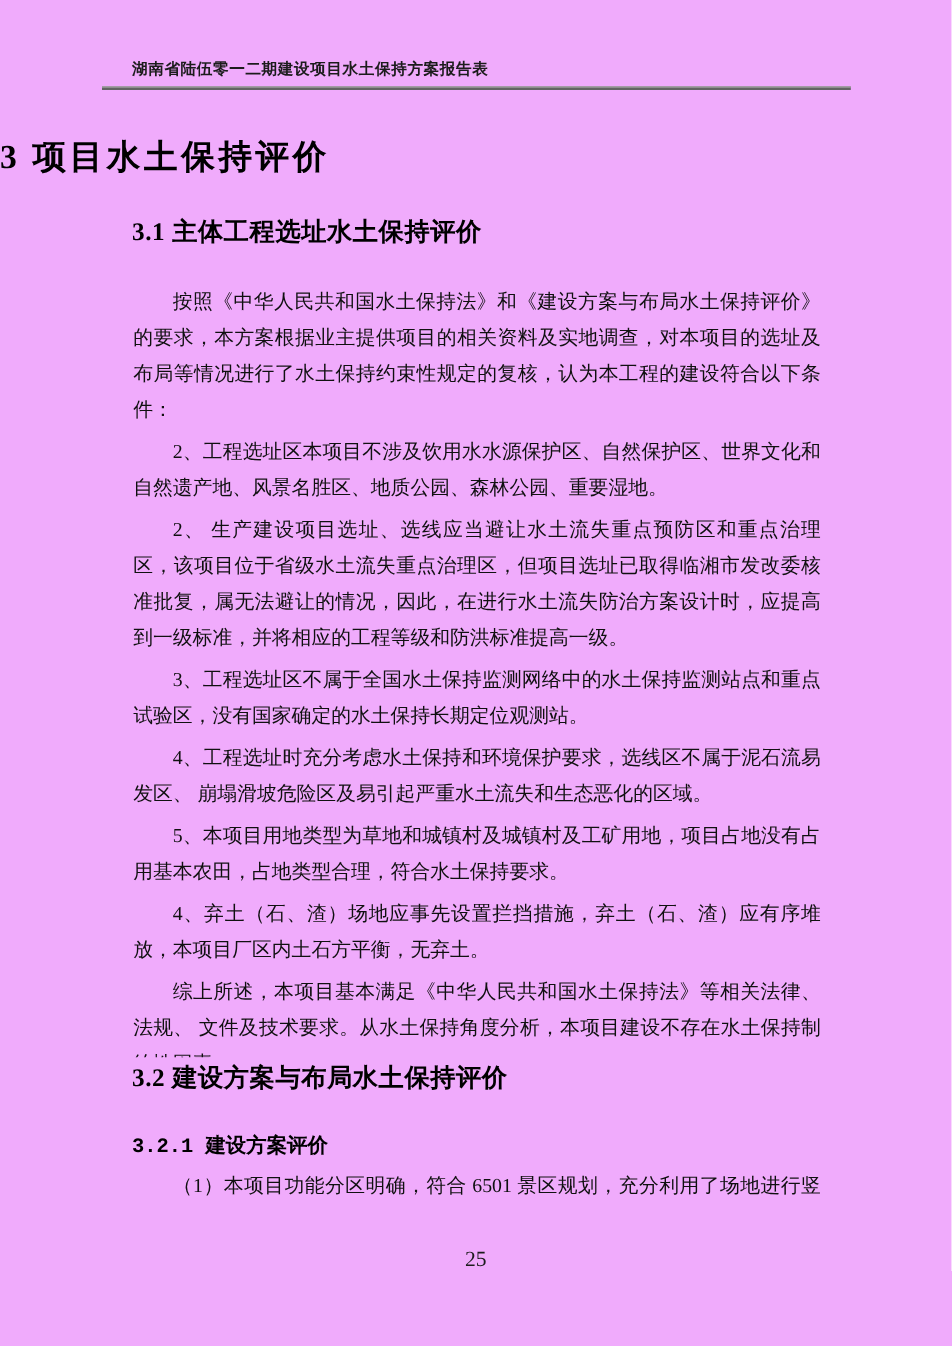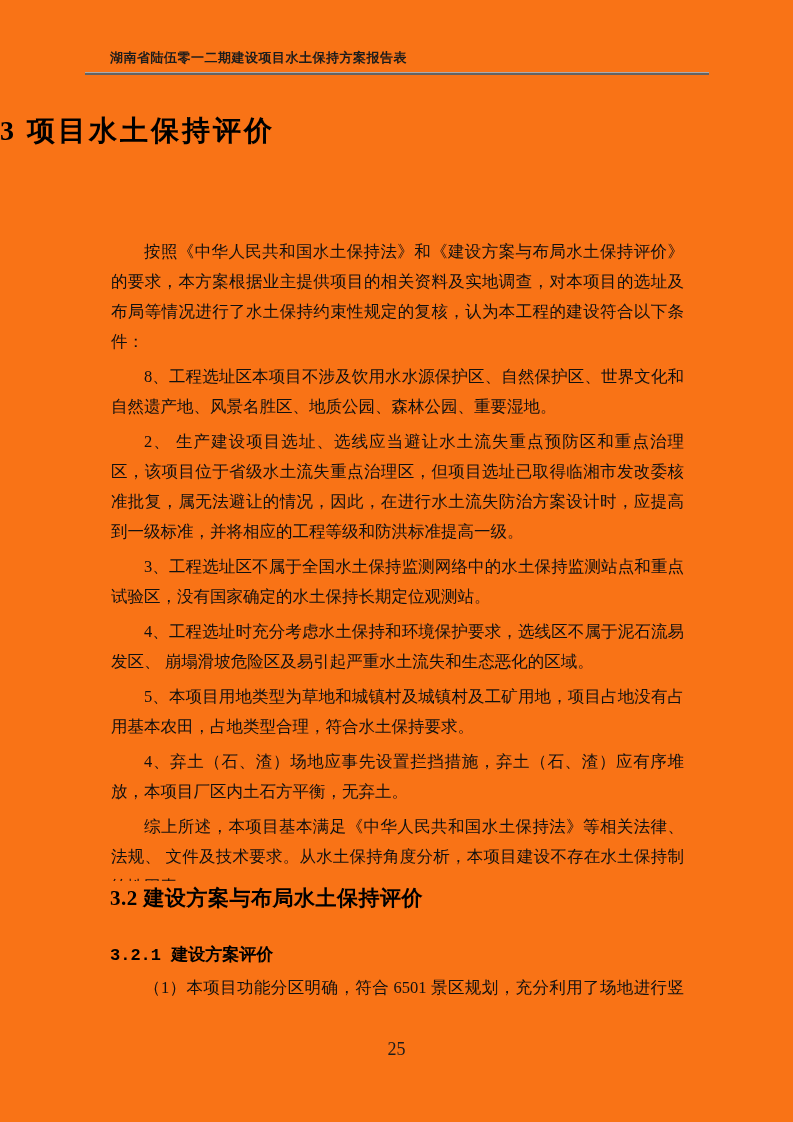--- a/index.html
+++ b/index.html
@@ -1,18 +1,18 @@
 <!DOCTYPE html>
 <html><head>
 <meta charset="utf-8">
 <style>
   html,body { margin:0; padding:0; background:#fff; }
   .page {
     position:relative; width:793px; height:1122px; margin:0 auto;
-    background:#f97316; overflow:hidden;
+    background:#f0abfc; overflow:hidden;
     font-family:"Liberation Serif","DejaVu Serif",serif; color:#111111;
   }
   .header-text {
     position:absolute; left:110px; top:49px;
     font-size:13px; font-weight:bold; color:#1c1c1c; letter-spacing:0.5px;
   }
   .header-rule {
     position:absolute; left:85px; right:84px; top:72px; height:2px;
     background:#636363; border-top:1px solid #ababab;
   }
@@ -51,24 +51,25 @@
 <body>
 
 <div class="page">
 
   <div class="header-text">湖南省陆伍零一二期建设项目水土保持方案报告表</div>
 
   <div class="header-rule"></div>
 
   <div class="doc-title">3 项目水土保持评价</div>
 
+  <div class="h-level2 h-31">3.1 主体工程选址水土保持评价</div>
 
   <div class="body-col body-31">
     <p>按照《中华人民共和国水土保持法》和《建设方案与布局水土保持评价》的要求，本方案根据业主提供项目的相关资料及实地调查，对本项目的选址及布局等情况进行了水土保持约束性规定的复核，认为本工程的建设符合以下条件：</p>
-    <p>8、工程选址区本项目不涉及饮用水水源保护区、自然保护区、世界文化和自然遗产地、风景名胜区、地质公园、森林公园、重要湿地。</p>
+    <p>2、工程选址区本项目不涉及饮用水水源保护区、自然保护区、世界文化和自然遗产地、风景名胜区、地质公园、森林公园、重要湿地。</p>
     <p>2、 生产建设项目选址、选线应当避让水土流失重点预防区和重点治理区，该项目位于省级水土流失重点治理区，但项目选址已取得临湘市发改委核准批复，属无法避让的情况，因此，在进行水土流失防治方案设计时，应提高到一级标准，并将相应的工程等级和防洪标准提高一级。</p>
     <p>3、工程选址区不属于全国水土保持监测网络中的水土保持监测站点和重点试验区，没有国家确定的水土保持长期定位观测站。</p>
     <p>4、工程选址时充分考虑水土保持和环境保护要求，选线区不属于泥石流易发区、 崩塌滑坡危险区及易引起严重水土流失和生态恶化的区域。</p>
     <p>5、本项目用地类型为草地和城镇村及城镇村及工矿用地，项目占地没有占用基本农田，占地类型合理，符合水土保持要求。</p>
     <p>4、弃土（石、渣）场地应事先设置拦挡措施，弃土（石、渣）应有序堆放，本项目厂区内土石方平衡，无弃土。</p>
     <p>综上所述，本项目基本满足《中华人民共和国水土保持法》等相关法律、法规、 文件及技术要求。从水土保持角度分析，本项目建设不存在水土保持制约性因素。</p>
   </div>
 
   <div class="h-level2 h-32">3.2 建设方案与布局水土保持评价</div>
 

